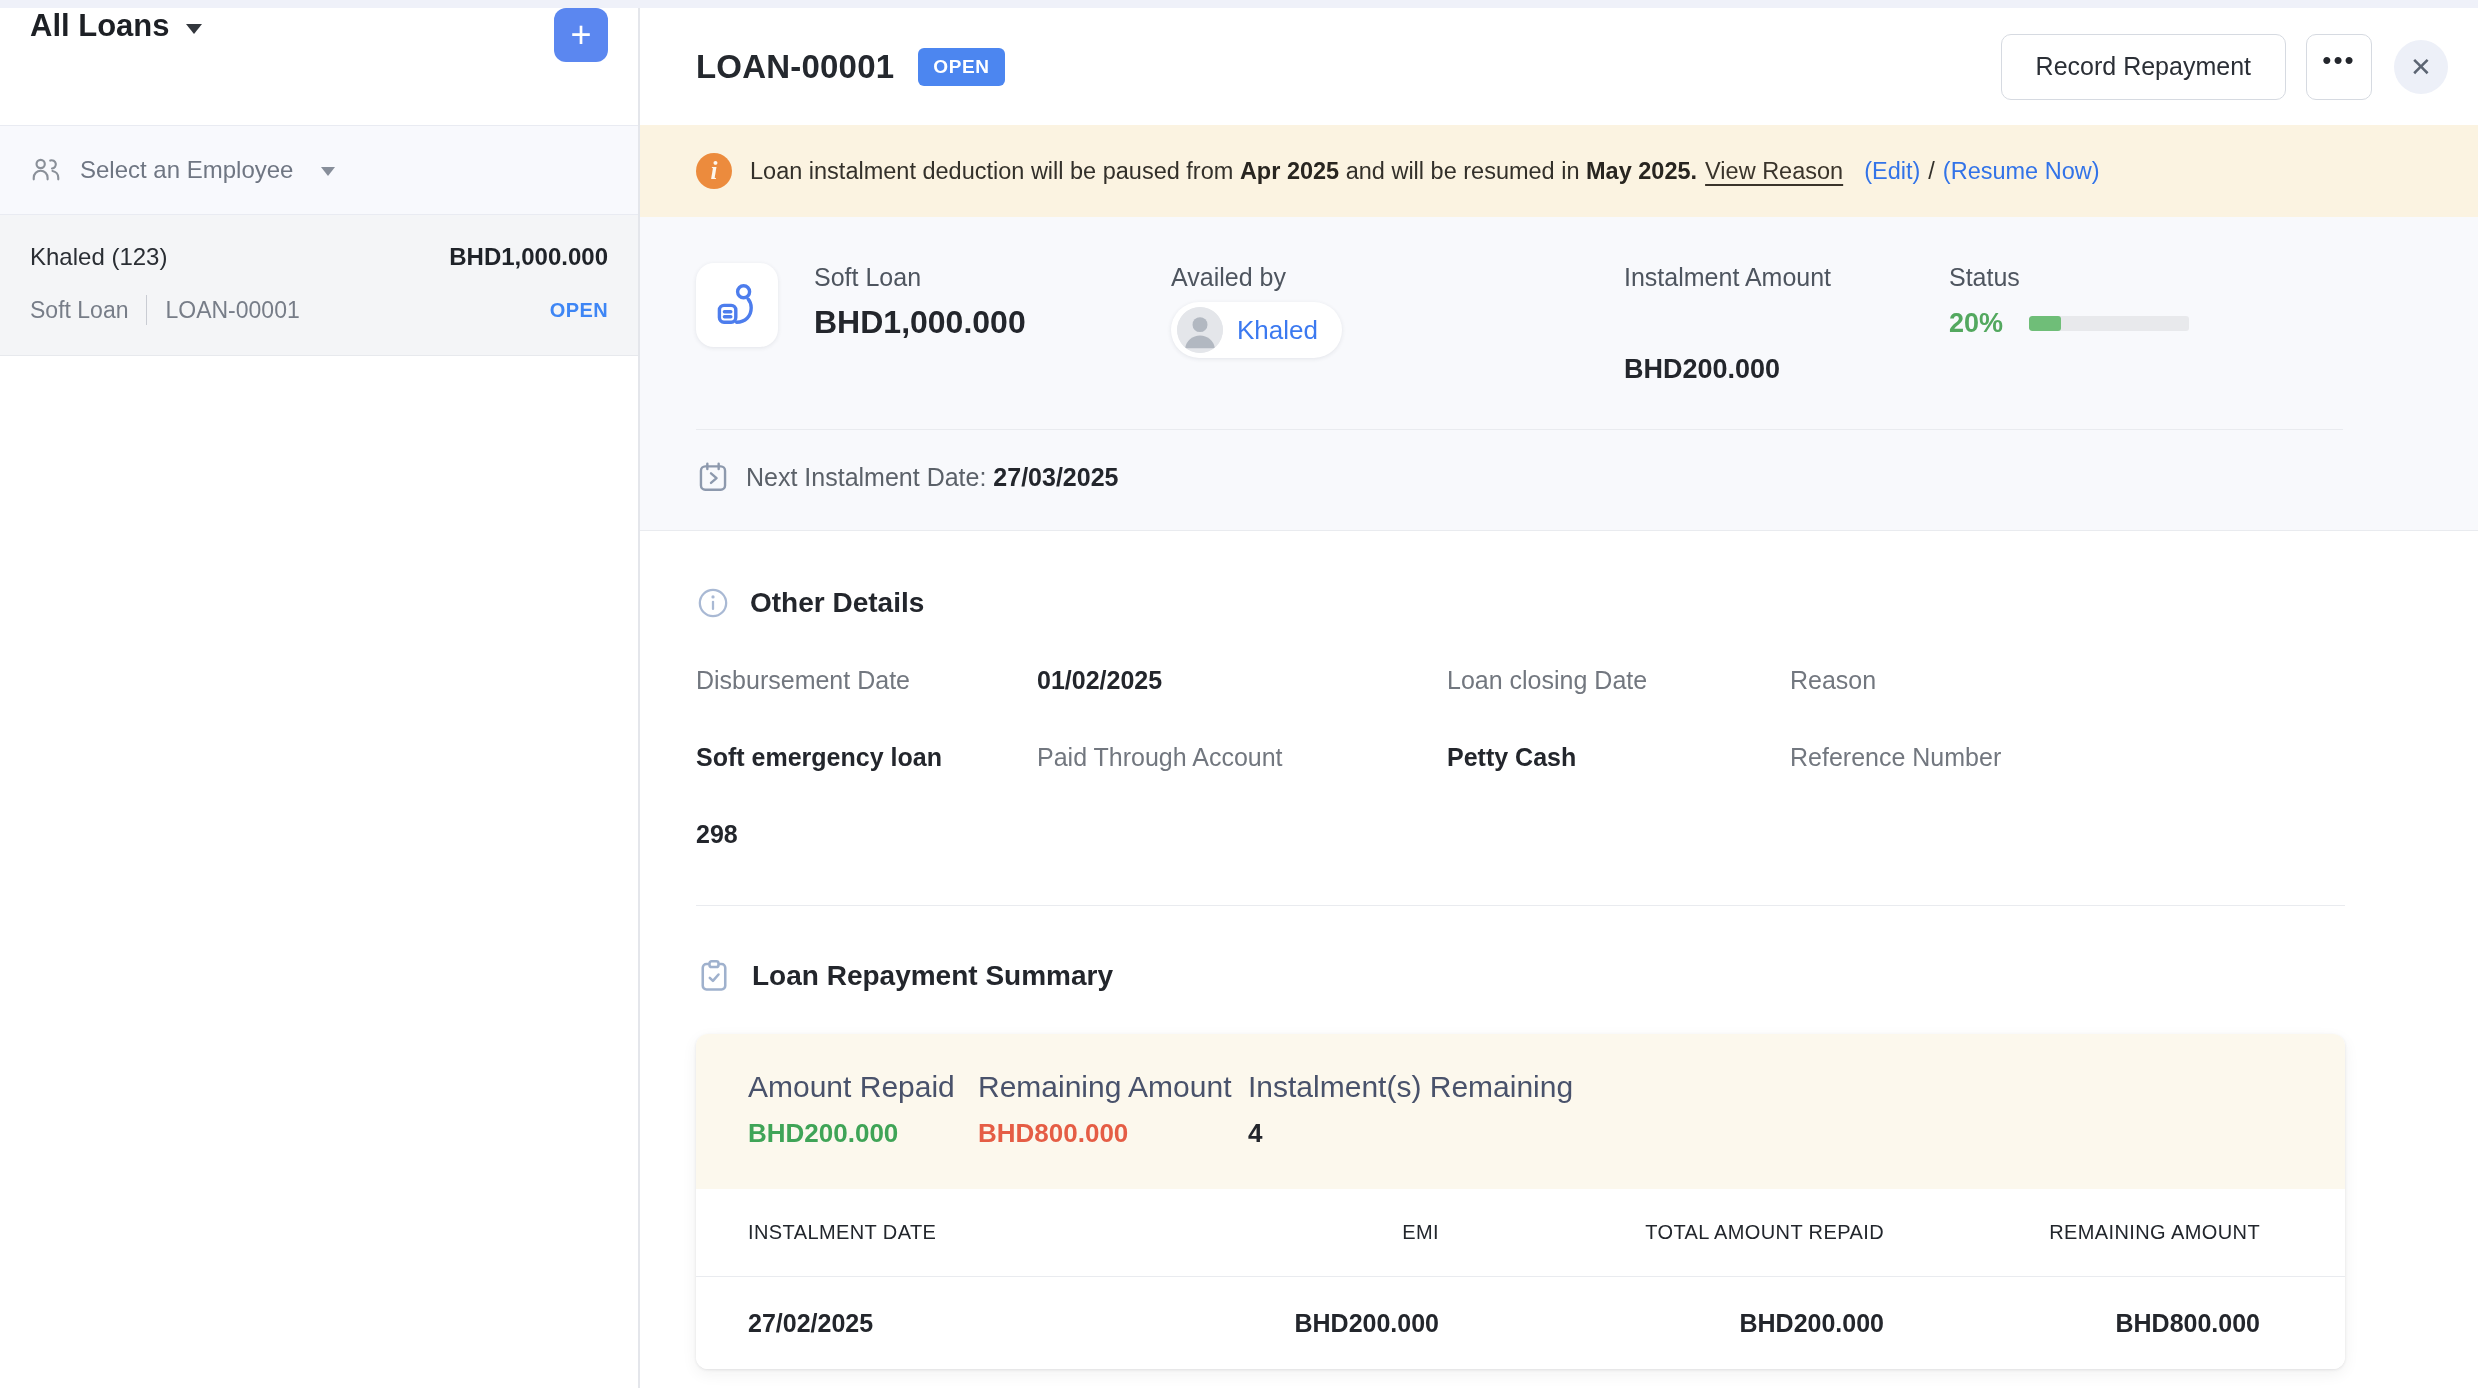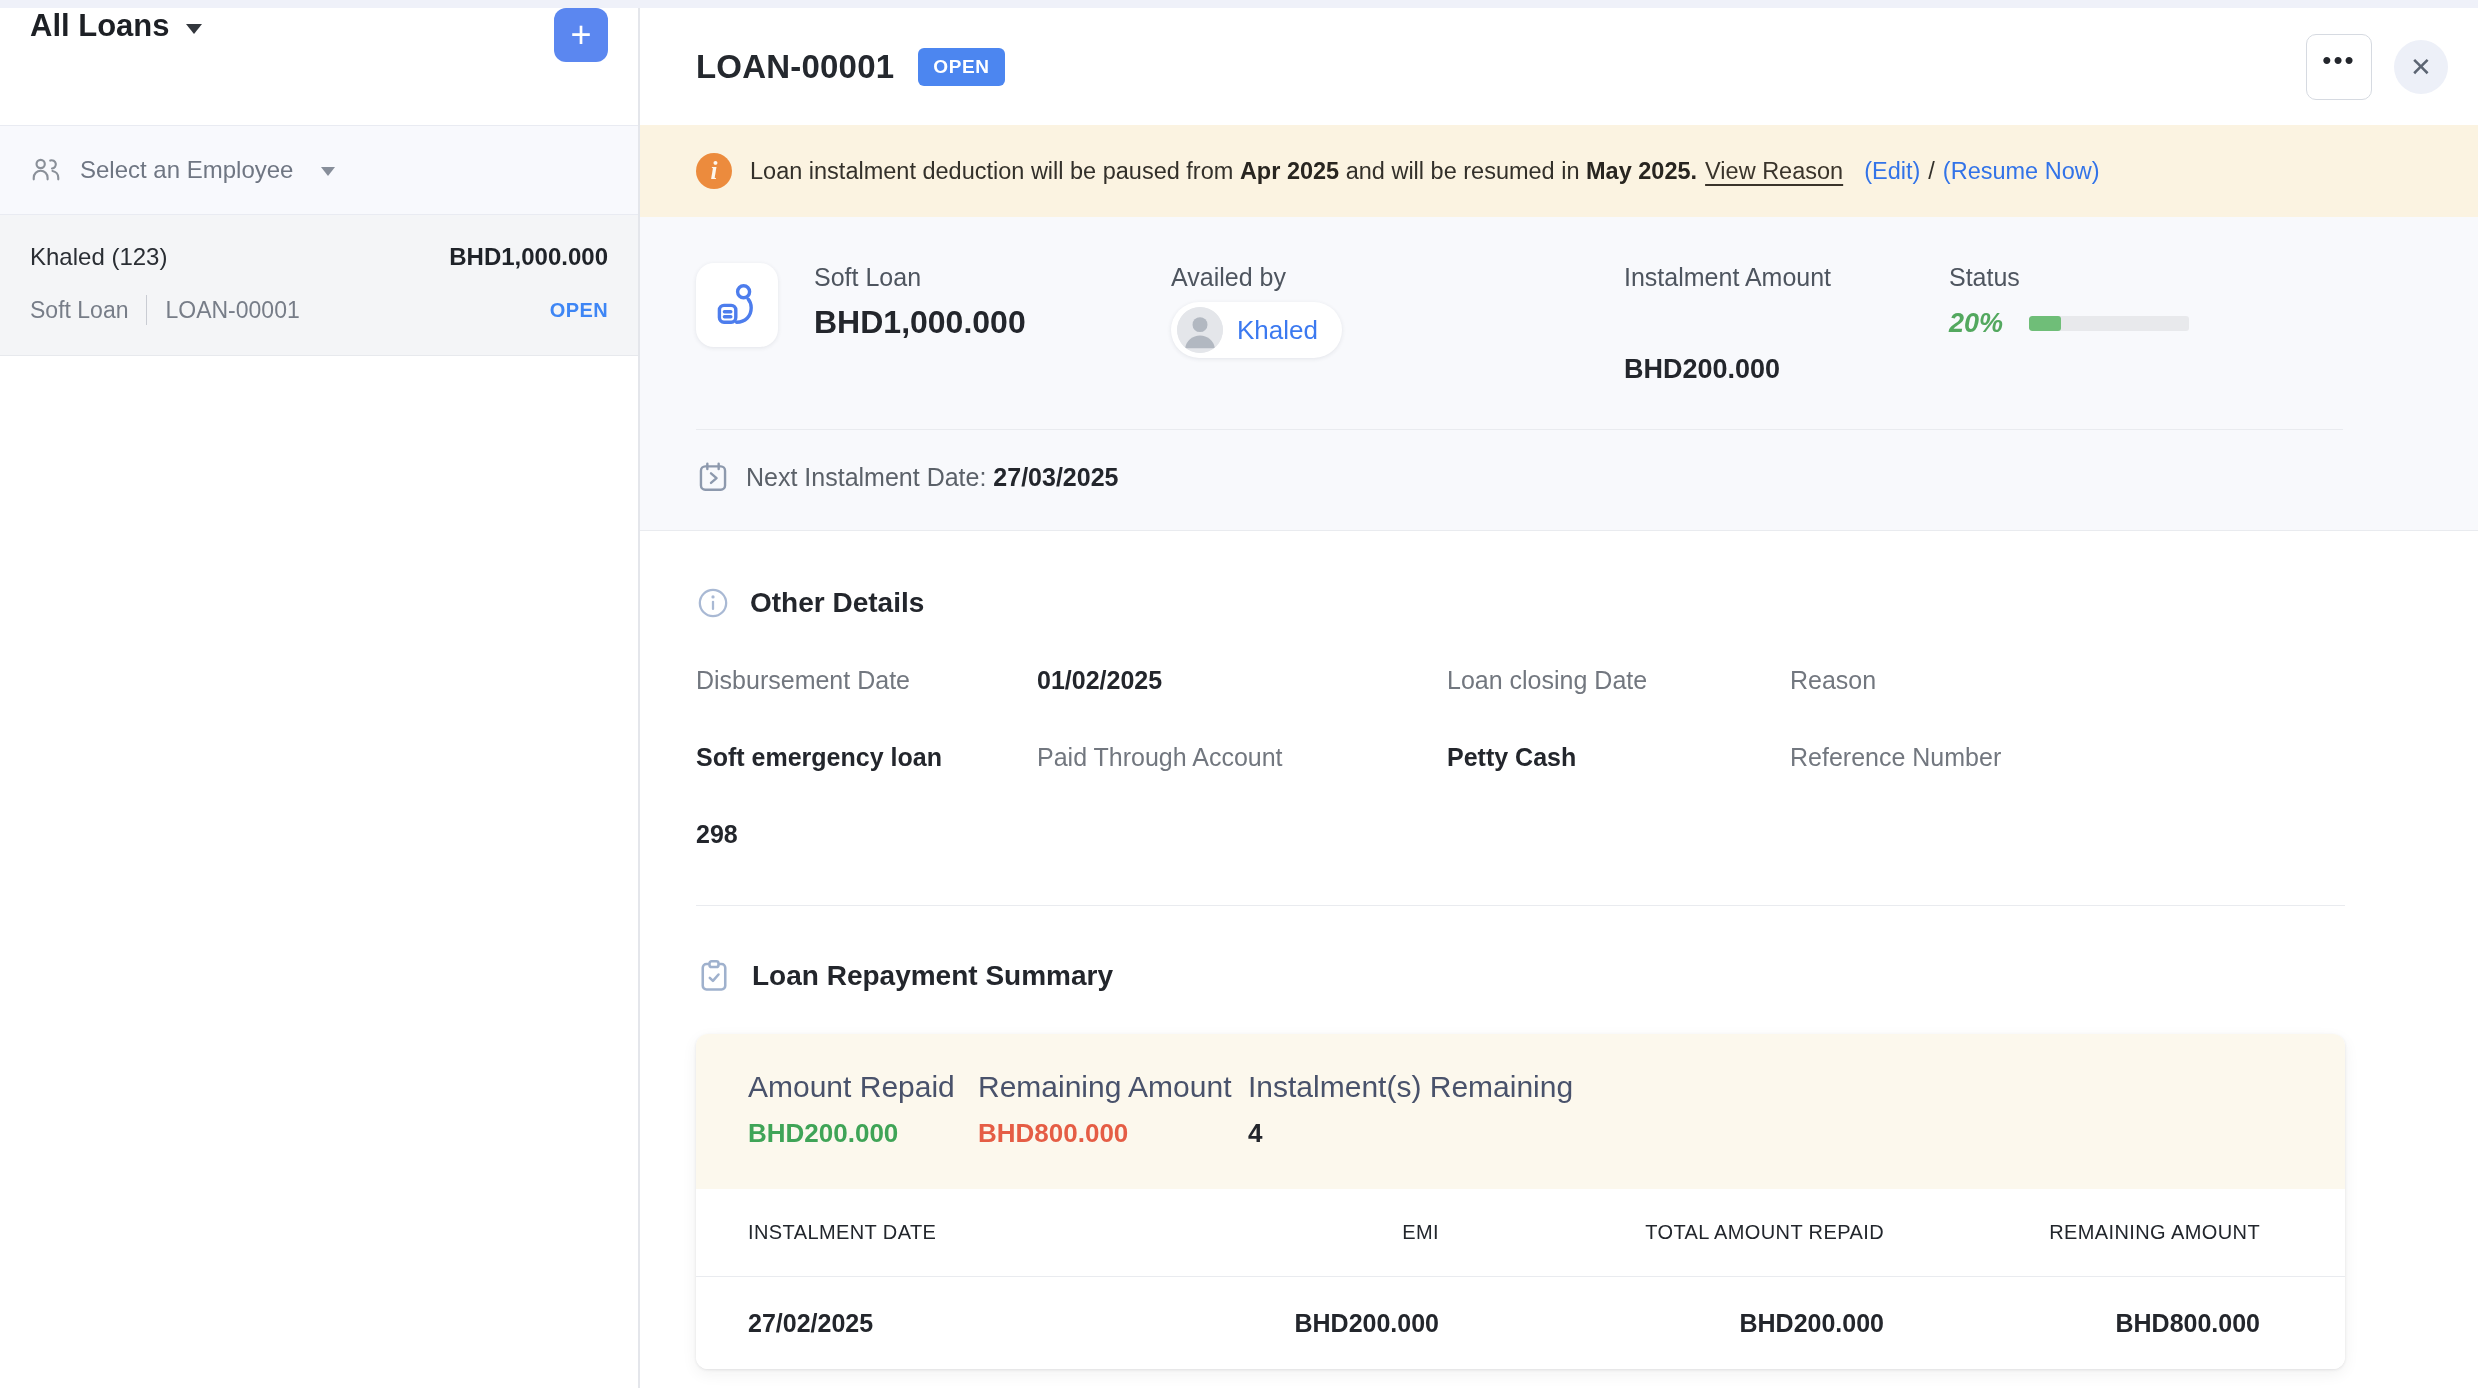--- a/index.html
+++ b/index.html
@@ -58,21 +58,21 @@
   .blk .lbl { font-size:25px; color:#4e555f; }
   .blk-softloan { margin-left:36px; flex:0 0 357px; }
   .blk-softloan .big { font-size:32px; font-weight:700; color:#23262c; margin-top:12px; }
   .blk-availed { flex:0 0 453px; }
   .availed-pill { margin-top:10px; background:#ffffff; border-radius:999px; display:inline-flex; align-items:center; padding:5px 24px 5px 6px; box-shadow:0 1px 4px rgba(40,48,66,.10); align-self:flex-start; cursor:pointer; }
   .avatar { width:46px; height:46px; border-radius:50%; background:#e4e6ea; overflow:hidden; flex:0 0 46px; }
   .availed-pill .who { font-size:26px; color:#3b79f0; margin-left:14px; }
   .blk-instalment { flex:0 0 325px;gap:46px; }
   .blk-instalment .val { font-size:27px; font-weight:700; color:#23262c; margin-top:16px; }
   .blk-status { flex:1; }
-  .status-line { display:flex; align-items:center; margin-top:16px;font-style:italic; }
+  .status-line { display:flex; align-items:center; margin-top:16px; }
   .pct { font-size:27px; font-weight:600; color:#53a85f; }
   .bar { width:160px; height:15px; background:#e8e9ec; border-radius:3px; margin-left:26px; overflow:hidden; }
   .bar-fill { height:100%; background:#6fbe78; border-radius:3px; }
   .summary-divider { border-top:1px solid #e9ebef; margin:0 135px 0 56px; }
   .next-instalment { display:flex; align-items:center; padding:30px 56px 36px; }
   .next-instalment .txt { font-size:25px; color:#5b6169; margin-left:16px; }
   .next-instalment .date { font-weight:700; color:#23262c; }
 
   
   .content { padding:0 133px 0 56px; }
@@ -146,20 +146,21 @@
       </div>
     </div>
   </aside>
 
   <main class="main">
 
     <div class="main-header">
       <span class="page-title">LOAN-00001</span>
       <span class="status-badge">OPEN</span>
       <div class="header-actions">
+        <button class="btn-outline">Record Repayment</button>
         <button class="btn-more">•••</button>
         <button class="btn-close">✕</button>
       </div>
     </div>
 
     <div class="banner">
       <span class="banner-info-icon">i</span>
       <span class="banner-text"><span>Loan instalment deduction will be paused from </span><b>Apr 2025</b><span> and will be resumed in </span><b>May 2025.</b><span class="view-reason">View Reason</span><span class="banner-link lnk-edit">(Edit)</span><span class="banner-sep">/</span><span class="banner-link">(Resume Now)</span></span>
     </div>
 

